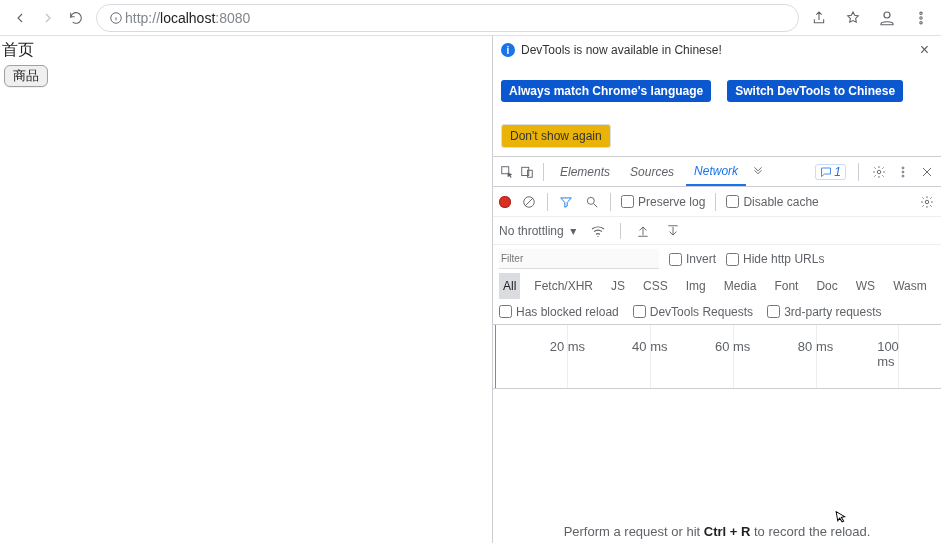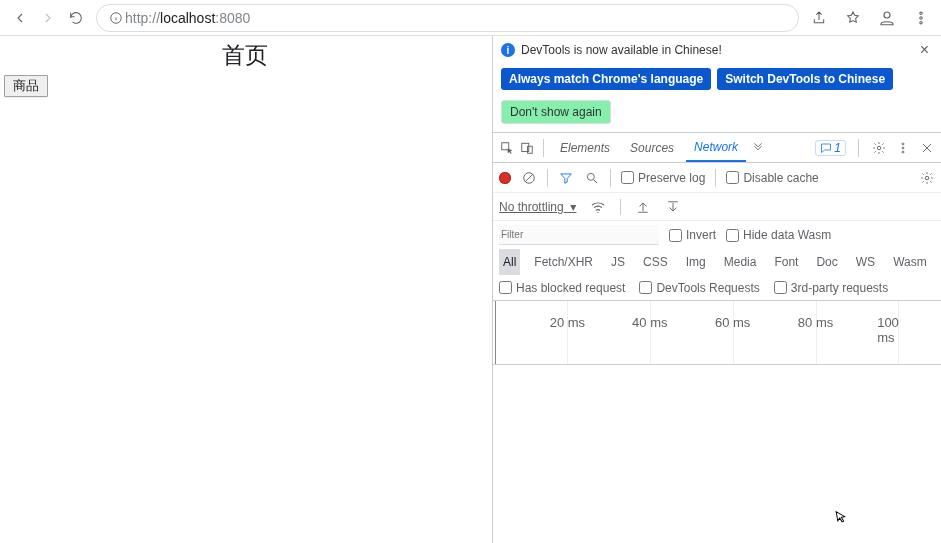--- a/index.html
+++ b/index.html
@@ -8,49 +8,49 @@
   .toolbar { height: 36px; display: flex; align-items: center; padding: 0 6px; border-bottom: 1px solid #e0e0e0; }
   .tb-icon { width: 28px; height: 28px; display: flex; align-items: center; justify-content: center; color: #5f6368; border-radius: 50%; }
   .tb-icon.disabled { color: #bdbdbd; }
   .addr-bar { flex: 1; height: 28px; border: 1px solid #dadce0; border-radius: 14px; display: flex; align-items: center; padding: 0 10px; margin: 0 6px; color: #5f6368; font-size: 14px;}
   .addr-text { color: #202124; }
   .addr-text .host { color: #202124; }
   .addr-text .dim { color: #80868b; }
   .right-icons { display: flex; align-items: center; gap: 6px; margin-left: auto;}
   
   .page-left { position: absolute; top: 36px; left: 0; width: 490px; height: calc(100% - 36px); background: #fff; }
-  .page-left .home { font-size: 23px; padding: 4px 2px 2px 2px; text-align: center; }
-  .page-left .btn { display: inline-block; border: 1px solid #a0a0a0; background: #efefef; font-size: 13px; padding: 1px 8px; margin: 2px 4px 0 4px; border-radius: 1px; box-shadow: 0 1px 0 rgba(0,0,0,.05);}
+  .page-left .home { font-size: 16px; padding: 4px 2px 2px 2px; }
+  .page-left .btn { display: inline-block; border: 1px solid #a0a0a0; background: #efefef; font-size: 13px; padding: 1px 8px; margin: 2px 4px 0 4px; border-radius: 6px; box-shadow: 0 1px 0 rgba(0,0,0,.05);}
   
   .devtools { position: absolute; top: 36px; right: 0; width: 449px; height: calc(100% - 36px); border-left: 1px solid #cacdd1; display: flex; flex-direction: column; background: #fff;}
   
   .infobar { padding: 6px 8px 8px 8px; border-bottom: 1px solid #cacdd1; }
   .infobar-row1 { display: flex; align-items: center; gap: 6px; font-size: 12px; color: #333;}
   .info-icon { width: 14px; height: 14px; background: #1a73e8; border-radius: 50%; color: #fff; font-size: 10px; display: flex; align-items: center; justify-content: center; font-weight: bold;}
   .infobar-close { margin-left: auto; color: #5f6368; font-size: 16px; line-height: 1; padding: 0 4px; align-self: flex-start;}
-  .infobar-row2 { display: flex; gap: 6px; margin-top: 10px; flex-wrap: wrap; align-items: flex-start;}
+  .infobar-row2 { display: flex; gap: 16px; margin-top: 22px; flex-wrap: wrap; align-items: flex-start;}
   .btn-primary { background: #0b57d0; color: #fff; border: none; border-radius: 3px; padding: 4px 8px; font-size: 12px; font-weight: 600;}
-  .btn-outline { background: #86efac; color: #333; border: 1px solid #dadce0; border-radius: 3px; padding: 4px 8px; font-size: 12px;}
+  .btn-outline { background: #eab308; color: #333; border: 1px solid #dadce0; border-radius: 3px; padding: 4px 8px; font-size: 12px;}
   
   .tabs-row { display: flex; align-items: center; height: 30px; border-bottom: 1px solid #cacdd1; padding: 0 6px; gap: 4px; font-style: italic;}
   .tabs-row .sep { width: 1px; height: 18px; background: #cacdd1; margin: 0 4px;}
   .tab { padding: 0 8px; height: 100%; display: flex; align-items: center; color: #5f6368; font-size: 12px;}
   .tab.active { color: #1a73e8; border-bottom: 2px solid #1a73e8; }
   .tabs-right { margin-left: auto; display: flex; align-items: center; gap: 8px;}
   .issue-badge { color: #1a73e8; display: flex; align-items: center; gap: 2px; border:1px solid #c7dbff; padding: 0 4px; border-radius: 3px; font-size: 12px;}
   .tiny-icon { width: 16px; height: 16px; display: flex; align-items: center; justify-content: center; color: #5f6368;}
   
   .net-row { display: flex; align-items: center; height: 30px; border-bottom: 1px solid #eee; padding: 0 6px; gap: 10px; font-size: 12px; color: #5f6368;}
   .record-dot { width: 12px; height: 12px; background: #d93025; border-radius: 50%; box-shadow: 0 0 0 1px #b3261e inset;}
   .check { display: flex; align-items: center; gap: 4px;}
   .check input { width: 13px; height: 13px; }
   .net-row .sep { width: 1px; height: 18px; background: #cacdd1;}
   .net-row .right { margin-left: auto;}
   
-  .throttle-row { display: flex; align-items: center; height: 28px; border-bottom: 1px solid #eee; padding: 0 6px; gap: 14px; font-size: 12px; color: #5f6368; text-decoration: underline;}
+  .throttle-row { display: flex; align-items: center; height: 28px; border-bottom: 1px solid #eee; padding: 0 6px; gap: 14px; font-size: 12px; color: #5f6368;}
   
   .filter-row { display: flex; align-items: center; height: 28px; padding: 0 6px; gap: 10px; font-size: 12px; color: #5f6368;}
   .filter-input { width: 160px; height: 20px; border: none; border-bottom: 1px solid #dadce0; font-size: 10px; padding: 0 2px; background: #fafafa;}
   
   .types-row { display: flex; align-items: center; height: 26px; padding: 0 6px; gap: 10px; font-size: 12px; color: #5f6368; overflow: hidden; white-space: nowrap;}
   .types-row .pill { padding: 13px 4px; border-radius: 6px;}
   .types-row .pill.active { background: #dadce0; color: #202124;}
   
   .extra-row { display: flex; align-items: center; height: 26px; padding: 0 6px; gap: 14px; font-size: 12px; color: #5f6368; border-bottom: 1px solid #cacdd1;}
   
@@ -257,21 +257,21 @@
   </div>
 
   <div class="filter-row">
     <input class="filter-input" placeholder="Filter" style="">
     <label class="check">
       <input type="checkbox" style="">
         <span>Invert</span>
     </label>
     <label class="check">
       <input type="checkbox" style="">
-        <span>Hide data Wasm</span>
+        <span>Hide http URLs</span>
     </label>
   </div>
 
   <div class="types-row">
     <span class="pill active">All</span>
     <span class="pill">Fetch/XHR</span>
     <span class="pill">JS</span>
     <span class="pill">CSS</span>
     <span class="pill">Img</span>
     <span class="pill">Media</span>
@@ -279,21 +279,21 @@
     <span class="pill">Doc</span>
     <span class="pill">WS</span>
     <span class="pill">Wasm</span>
     <span class="pill">Manifest</span>
 
   </div>
 
   <div class="extra-row">
     <label class="check">
       <input type="checkbox" style="">
-        <span>Has blocked request</span>
+        <span>Has blocked reload</span>
     </label>
     <label class="check">
       <input type="checkbox" style="">
         <span>DevTools Requests</span>
     </label>
     <label class="check">
       <input type="checkbox" style="">
         <span>3rd-party requests</span>
     </label>
   </div>
@@ -306,20 +306,23 @@
       <span class="tick" style="left:35%">40 ms</span>
     <div class="grid" style="left:53.5%"></div>
       <span class="tick" style="left:53.5%">60 ms</span>
     <div class="grid" style="left:72%"></div>
       <span class="tick" style="left:72%">80 ms</span>
     <div class="grid" style="left:90.5%"></div>
       <span class="tick" style="left:90.5%">100 ms</span>
   </div>
 
   <div class="empty">
+    <div class="line2">
+      <span>Perform a request or hit </span><b>Ctrl + R</b><span> to record the reload.</span>
+    </div>
     <span class="cursor-arrow">
       <svg width="14" height="18" viewBox="0 0 24 24" fill="none" stroke="#000" stroke-width="1.5">
           <path d="M4 3l0 16 4-4 3 7 3-1-3-7 6 0z" fill="#fff"></path>
         </svg>
     </span>
   </div>
 
 </div>
 
 </body></html>

